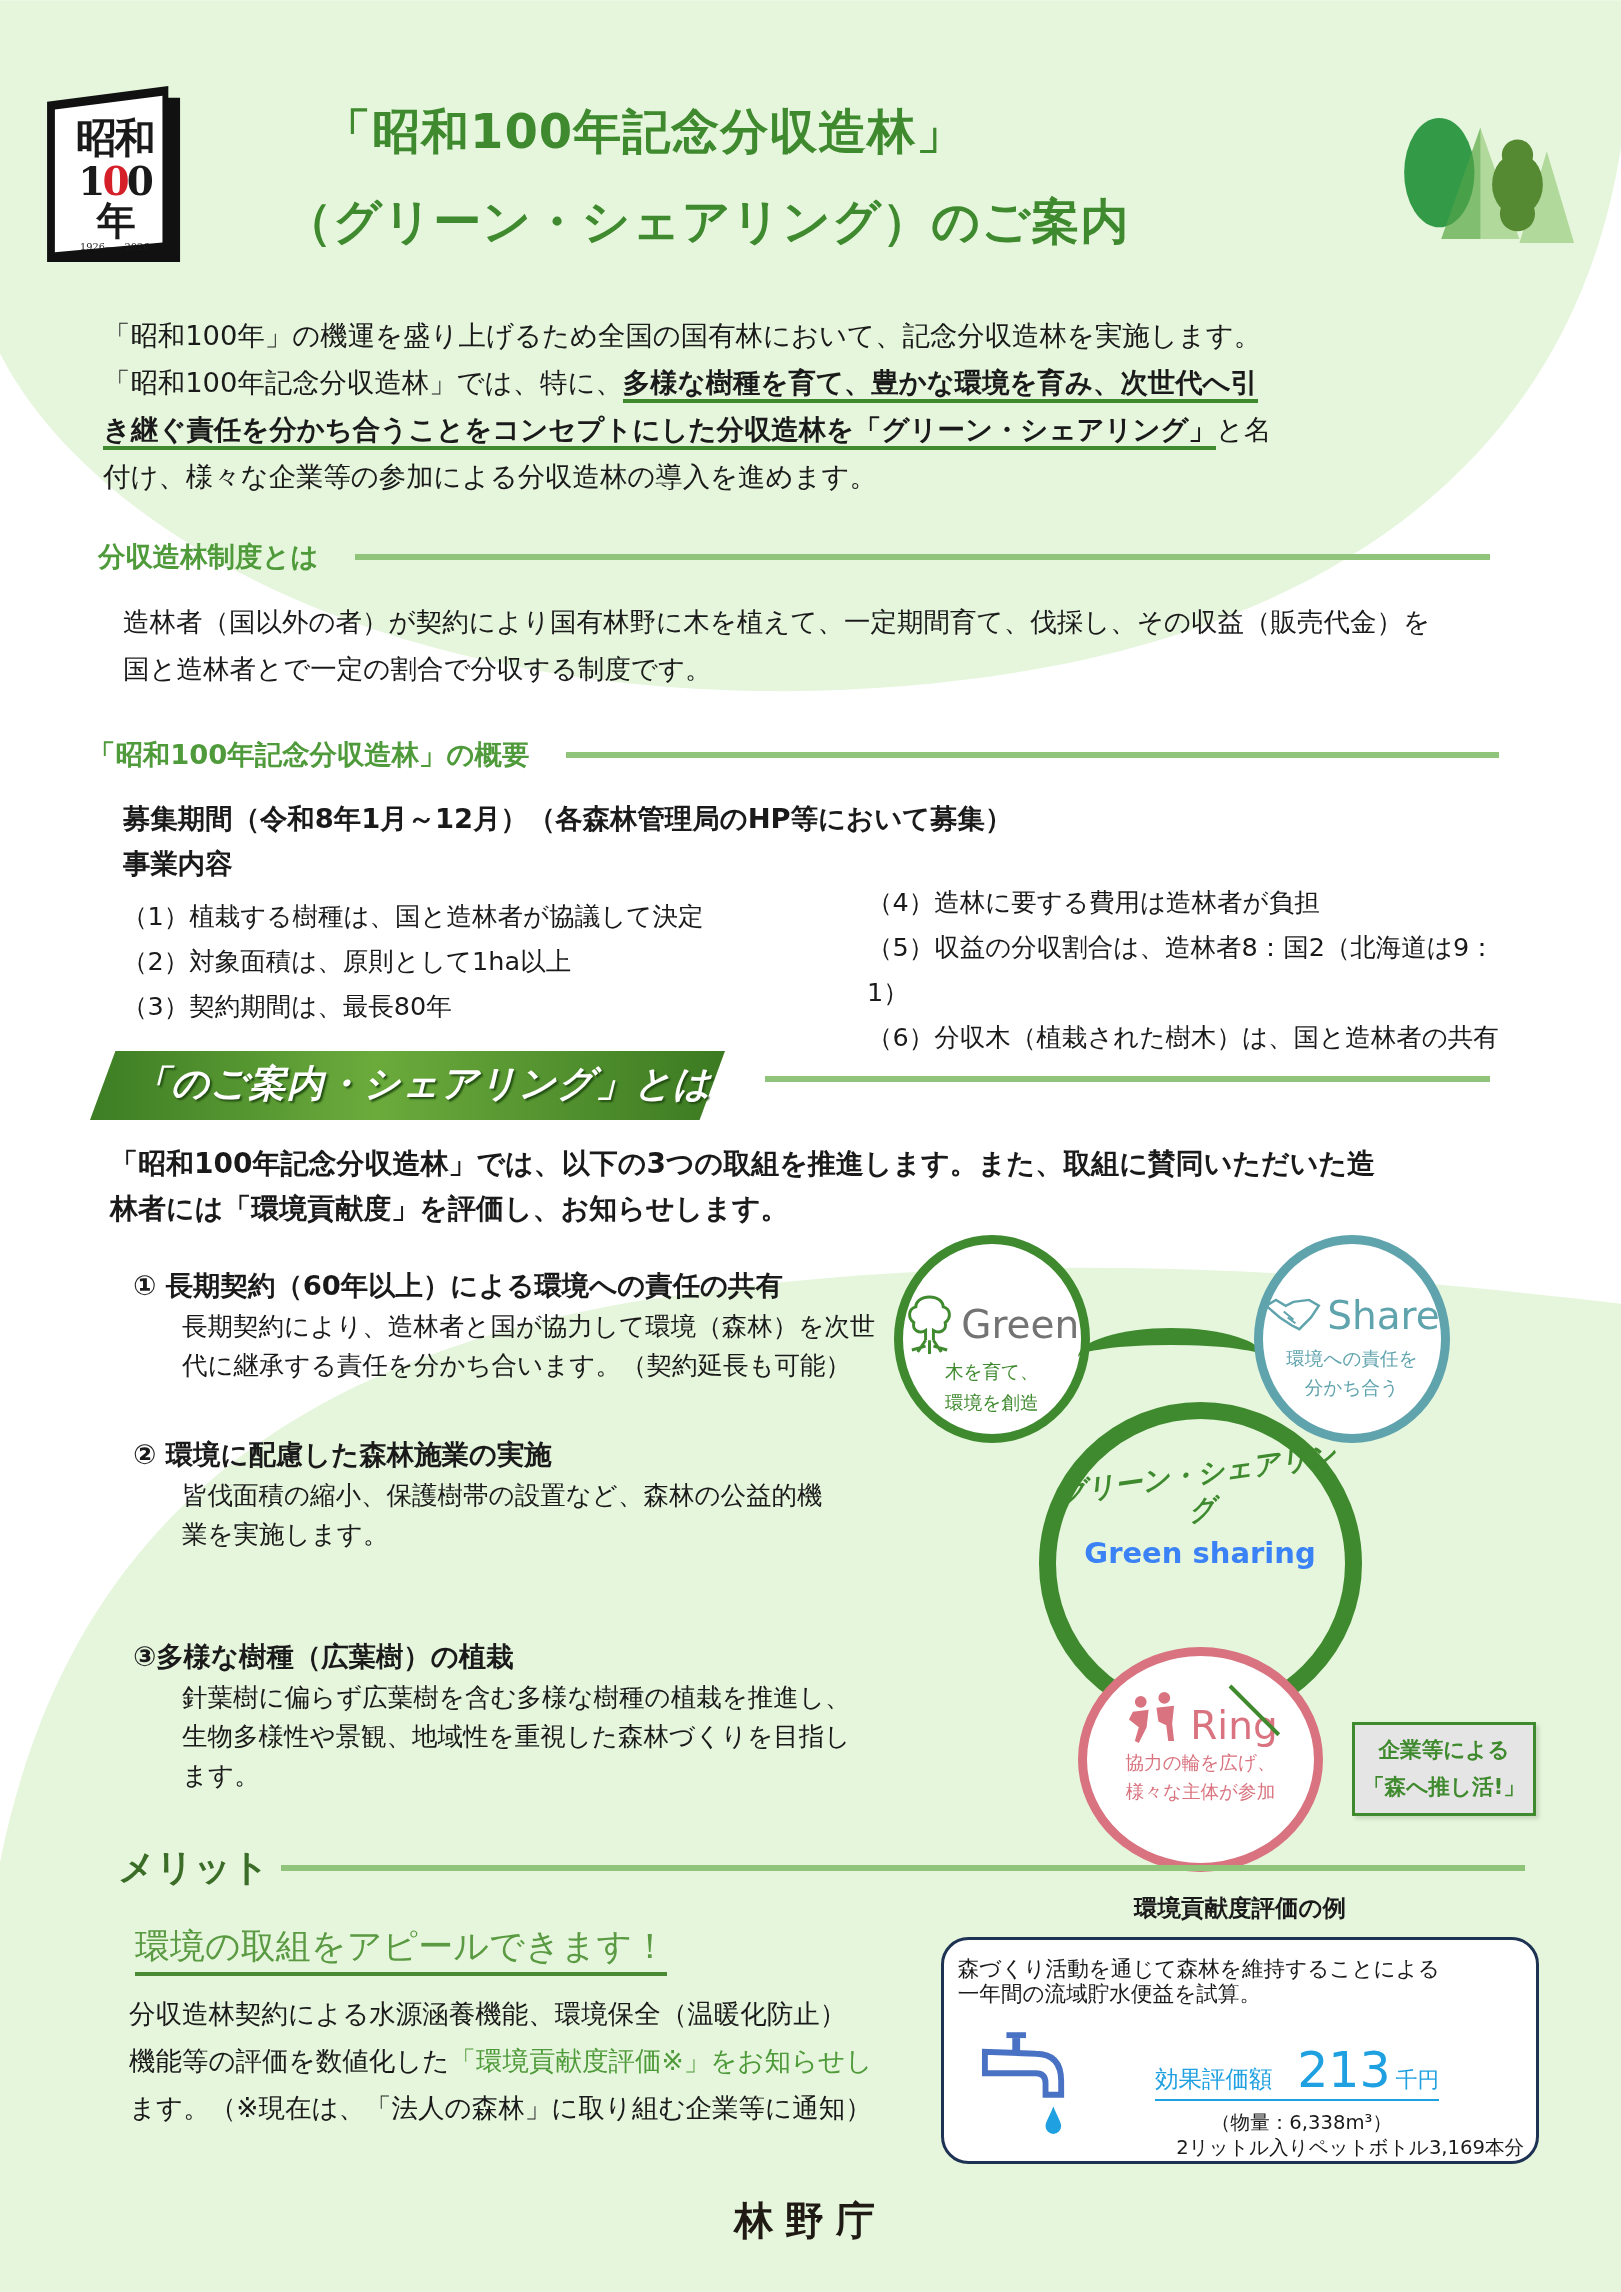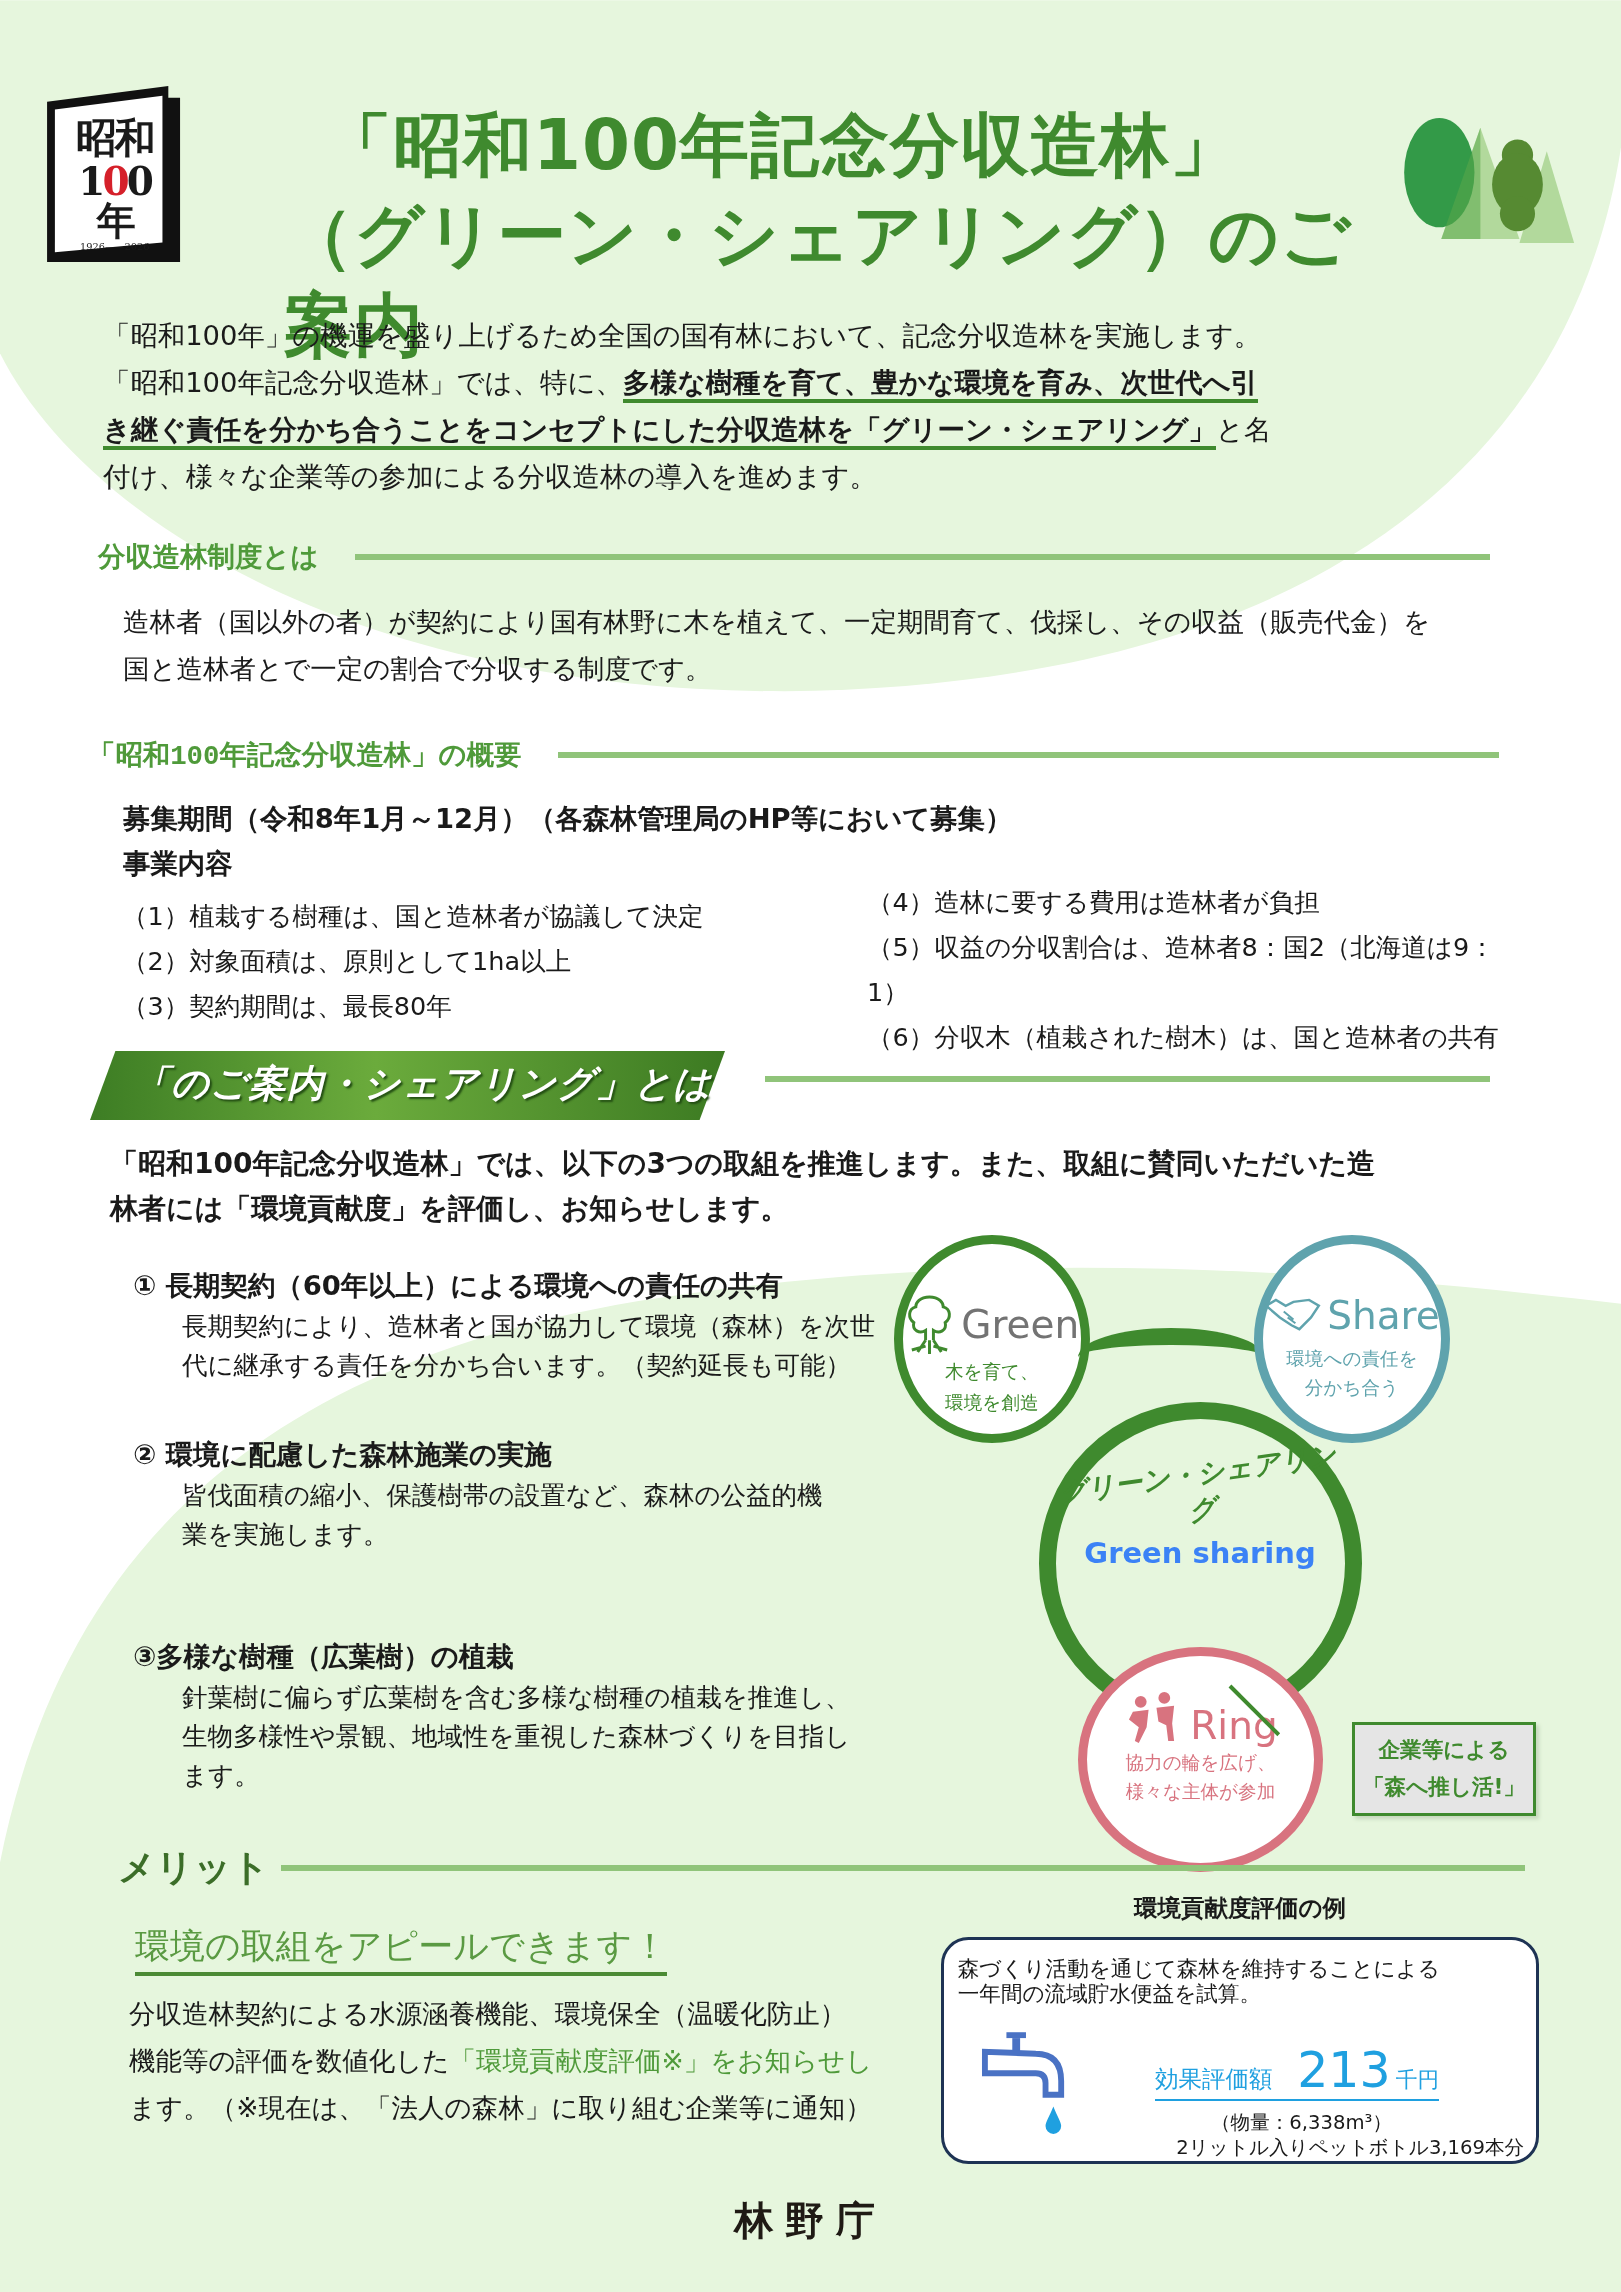--- a/index.html
+++ b/index.html
@@ -3,31 +3,31 @@
 <meta charset="utf-8">
 <style>
   html, body { margin:0; padding:0; }
   body { width:1621px; height:2293px; position:relative; overflow:hidden; background:#ffffff;
          font-family:"DejaVu Sans", "Liberation Sans", sans-serif; color:#1a1a1a; }
   .bg-layer { position:absolute; inset:0; z-index:0; }
   .abs { position:absolute; z-index:2; }
 
   
   .logo { left:47px; top:86px; width:143px; width:139px; height:176px; }
-  .title { left:284px; top:100px; width:1078px; color:#3f8a2e; font-weight:bold; font-size:69px; line-height:90px; letter-spacing:1px; }
+  .title { left:284px; top:86px; width:1078px; color:#3f8a2e; font-weight:bold; font-size:48px; line-height:90px; letter-spacing:1px; }
   .title .l1 { display:block; padding-left:39px; }
   .title .l2 { display:block; }
   .trees { left:1402px; top:116px; width:186px; height:127px; }
 
   .intro { left:103px; top:312px; width:1392px; font-size:27.4px; line-height:47px; }
   .intro p { margin:0; }
   .u-bold { font-weight:bold; border-bottom:4.9px solid #3f8a2e; padding-bottom:1px; }
 
   .sec-head { display:flex; align-items:center; }
-  .sec-head .h { color:#4f9a3a; font-size:27.4px; font-weight:bold; white-space:nowrap;font-family:Liberation Mono, monospace; }
+  .sec-head .h { color:#4f9a3a; font-size:27.4px; font-weight:bold; white-space:nowrap; }
   .sec-head .rule { flex:1; height:5.9px; background:#90c47a; margin-left:37px; }
 
   .body-text { font-size:26.5px; line-height:47px; }
 
   .list2 { display:grid; grid-template-columns:745px 647px; font-size:25.5px; line-height:45px; }
 
   .gs-banner { left:90px; top:1051px; width:635px; height:69px; }
   .gs-banner .bar { position:absolute; inset:0; background:linear-gradient(90deg,#3d7d24,#6bab3c 45%,#3c7a22); clip-path:polygon(4% 0,100% 0,96% 100%,0 100%); }
   .gs-banner .txt { position:absolute; left:43px; top:7.8px; color:#fff; font-size:37px; font-weight:bold; font-style:italic; text-shadow:2px 2px 2px #234e13; letter-spacing:1px; }
 

